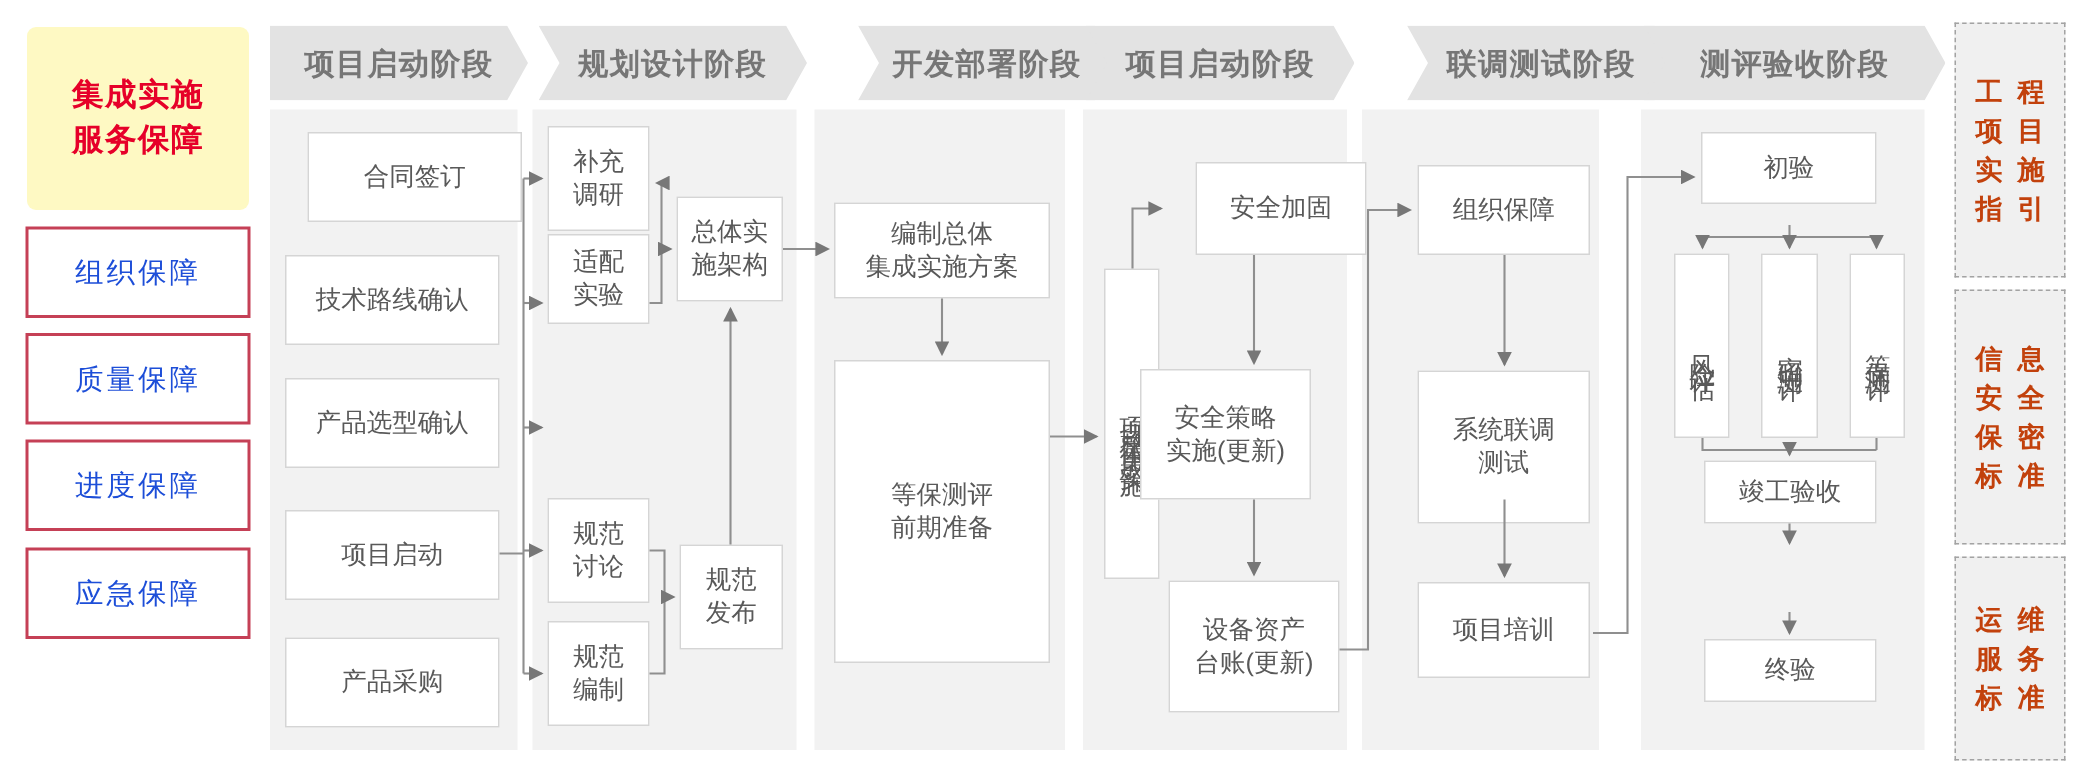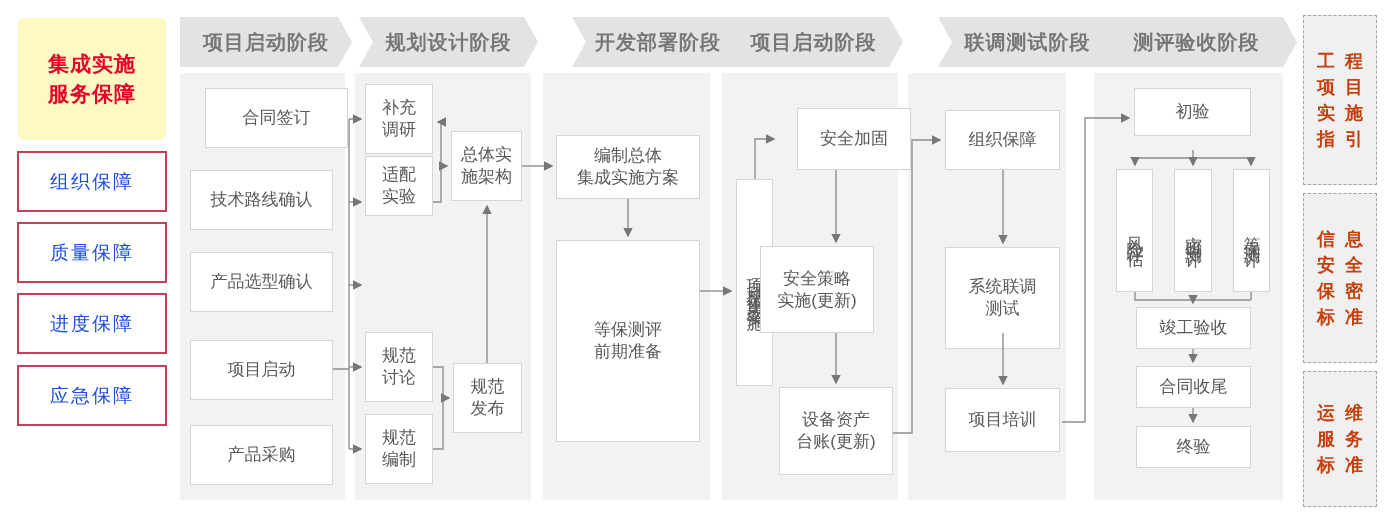--- a/index.html
+++ b/index.html
@@ -99,21 +99,20 @@
   <div class="fb" style="left:945px;top:110px;width:115px;height:60px">组织保障</div>
   <div class="fb" style="left:945px;top:247px;width:115px;height:102px">系统联调
 测试</div>
   <div class="fb" style="left:945px;top:388px;width:115px;height:64px">项目培训</div>
 
   <div class="fb" style="left:1134px;top:88px;width:117px;height:48px">初验</div>
   <div class="fb fbv" style="left:1116px;top:169px;width:37px;height:123px">风险评估</div>
   <div class="fb fbv" style="left:1174px;top:169px;width:38px;height:123px">密码测评</div>
   <div class="fb fbv" style="left:1233px;top:169px;width:37px;height:123px">等保测评</div>
   <div class="fb" style="left:1136px;top:307px;width:115px;height:42px">竣工验收</div>
-  <div class="fb" style="left:1136px;top:366px;width:115px;height:42px">合同收尾</div>
   <div class="fb" style="left:1136px;top:426px;width:115px;height:42px">终验</div>
 
   <div class="std" style="top:15px;height:170px">工程
 项目
 实施
 指引</div>
   <div class="std" style="top:193px;height:170px">信息
 安全
 保密
 标准</div>

